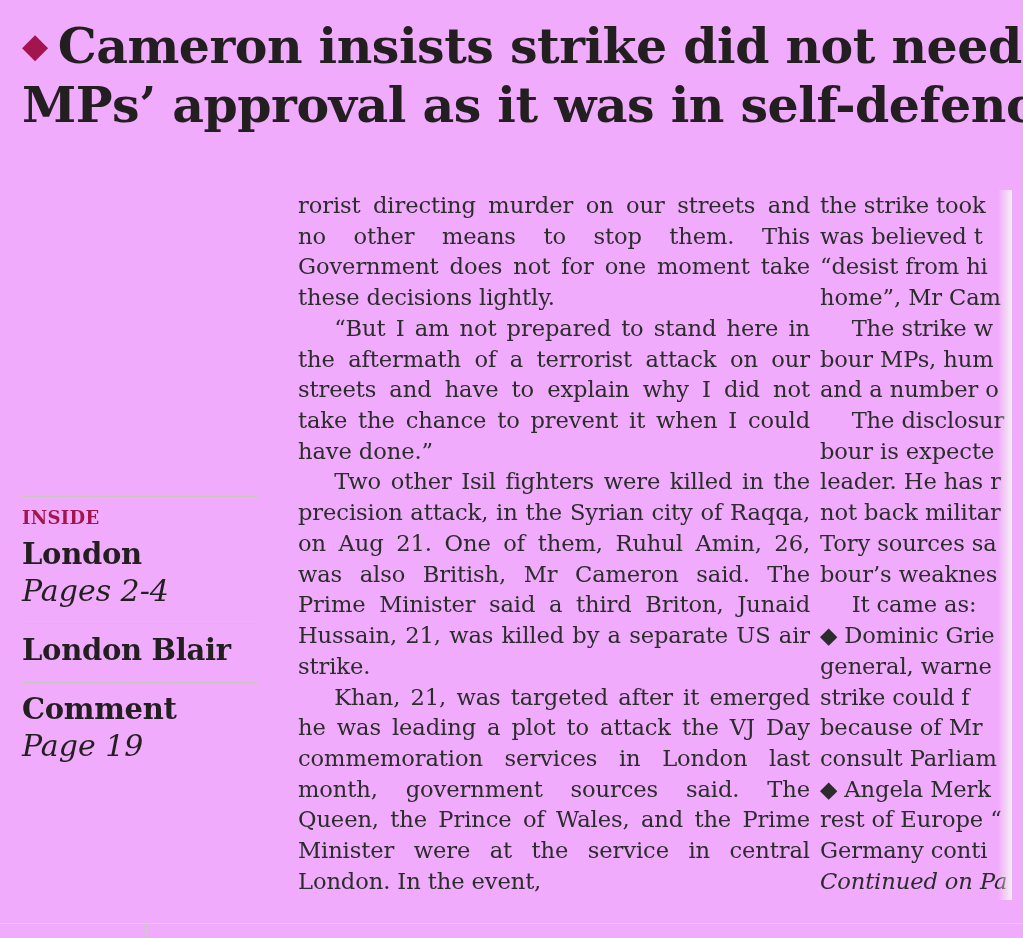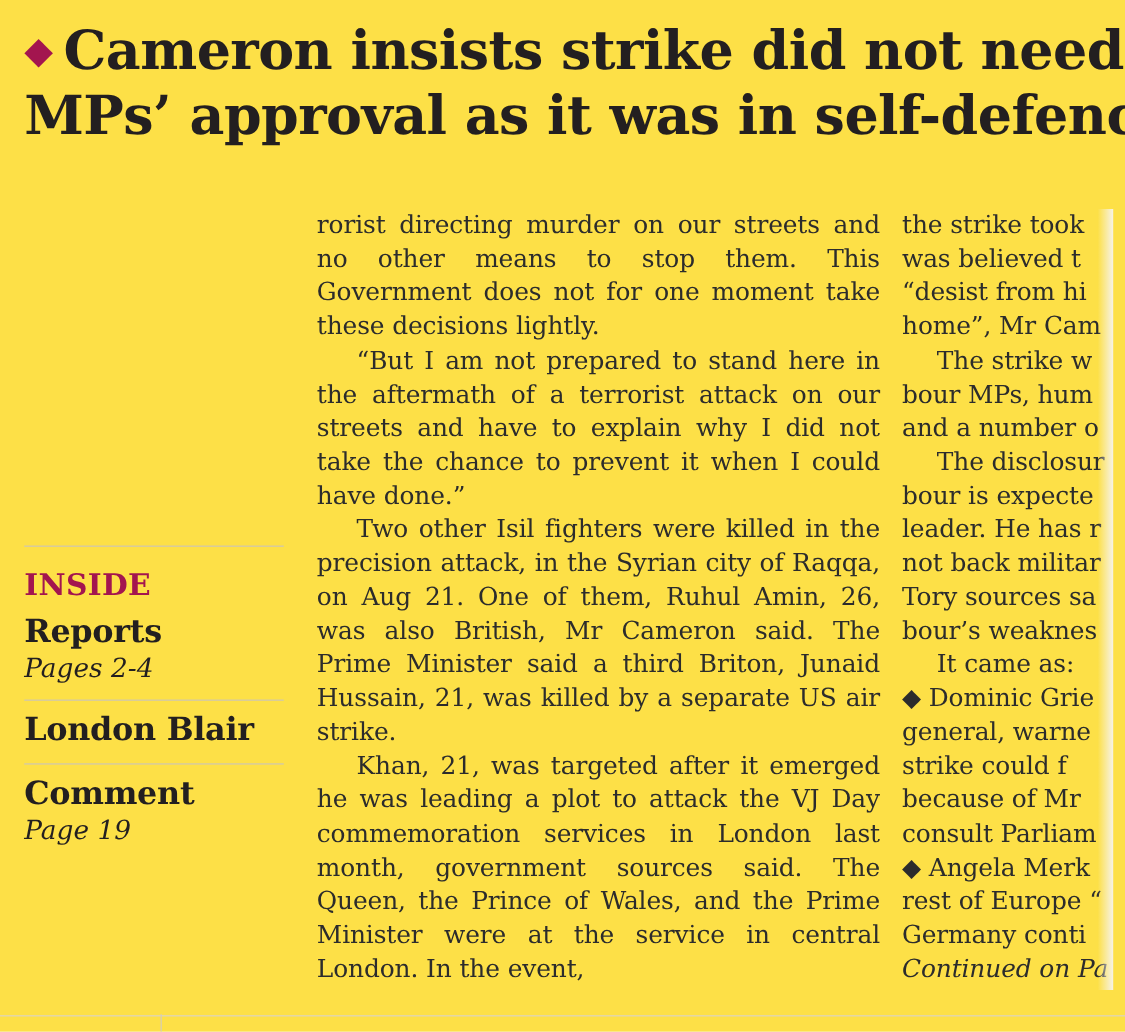--- a/index.html
+++ b/index.html
@@ -11,21 +11,21 @@
     width: 1023px;
     height: 938px;
     overflow: hidden;
     font-family: "Liberation Serif", serif;
     color: #2b2b2b;
     position: relative;
   }
   .page {
     position: absolute;
     inset: 0;
-    background: #fde047;
+    background: #f0abfc;
   }
 
   
   .headline-wrap {
     position: absolute;
     left: 22px;
     top: 20px;
     width: 980px;
   }
   .headline {
@@ -63,21 +63,21 @@
     left: 22px;
     top: 190px;
     width: 990px;
     height: 710px;
   }
   .col {
     position: absolute;
     top: 0;
   }
   .col-1 { left: 0px;   width: 240px; }
-  .col-2 { left: 266px; width: 512px; }
+  .col-2 { left: 276px; width: 512px; }
   .col-3 { left: 798px; width: 225px; }
 
   
   .caption {
     font-family: "DejaVu Sans", sans-serif;
     font-weight: bold;
     font-size: 18.5px;
     line-height: 1.62;
     color: #2f2f2f;
     margin: 0;
@@ -90,42 +90,42 @@
   }
   .rule {
     border: 0;
     border-top: 1px solid #c9c4bd;
     margin: 0 0 8px 0;
     width: 236px;
   }
   .inside-title {
     font-family: "DejaVu Serif", serif;
     font-weight: bold;
-    font-size: 27px;
+    font-size: 18px;
     color: #a3154f;
-    margin: 20px 0 10px 0;
+    margin: 10px 0 10px 0;
     letter-spacing: 0.3px;
   }
   .inside-item {
     margin: 0;
   }
   .inside-item .name {
     display: block;
     font-family: "DejaVu Serif", serif;
     font-weight: bold;
     font-size: 29px;
     line-height: 1.15;
     color: #231f20;
     letter-spacing: -0.3px;
   }
   .inside-item .pages {
     display: block;
     font-family: "DejaVu Serif", serif;
     font-style: italic;
-    font-size: 24px;
+    font-size: 30px;
     line-height: 1.2;
     color: #231f20;
     margin-top: 2px;
   }
   .inside-sep {
     border: 0;
     border-top: 1px solid #c9c4bd;
     margin: 14px 0 10px 0;
     width: 236px;
   }
@@ -187,21 +187,21 @@
 
   <div class="columns">
 
     <div class="col col-1">
 
       <div class="inside-box">
         <hr class="rule">
         <div class="inside-title">INSIDE</div>
 
         <div class="inside-item">
-          <span class="name">Reports</span>
+          <span class="name">London</span>
           <span class="pages">Pages 2-4</span>
         </div>
         <hr class="inside-sep">
 
         <div class="inside-item">
           <span class="name">London Blair</span>
         </div>
         <hr class="inside-sep">
 
         <div class="inside-item">

